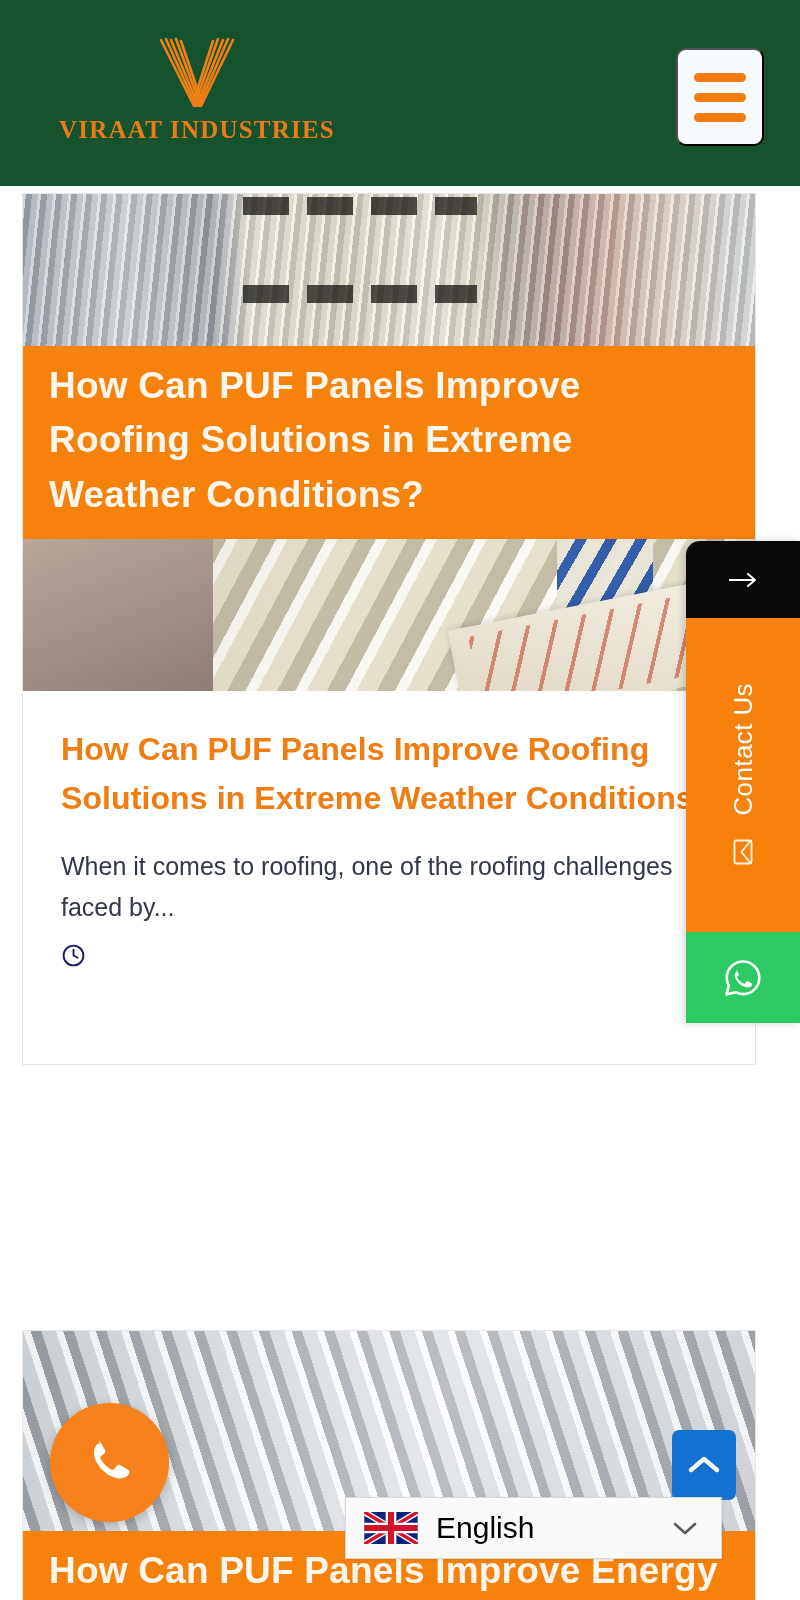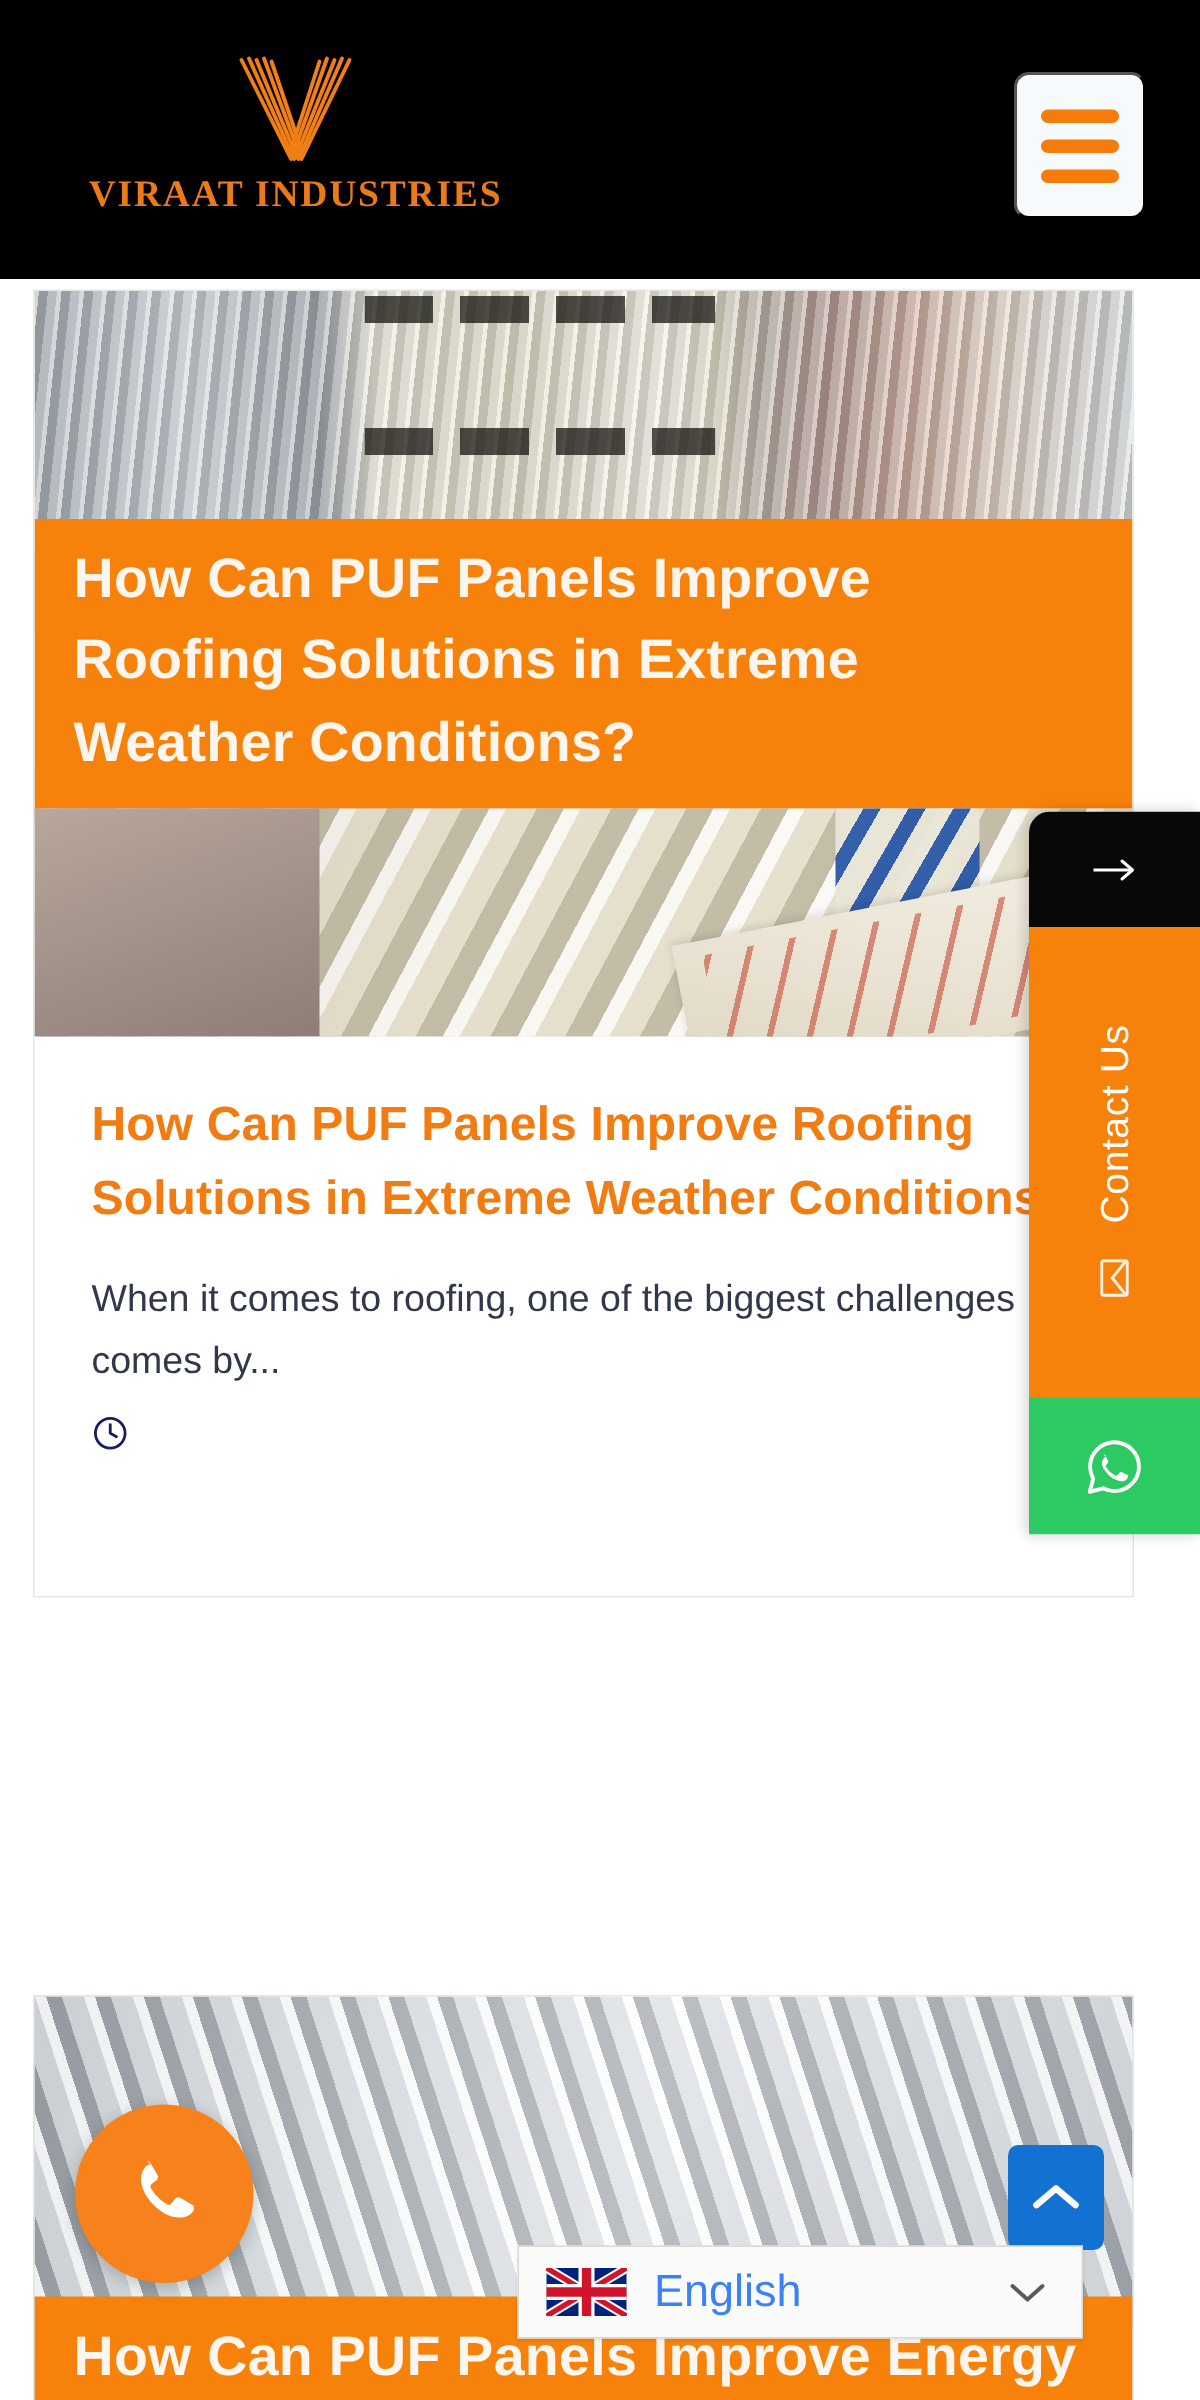--- a/index.html
+++ b/index.html
@@ -8,21 +8,21 @@
     font-family: "Liberation Sans", sans-serif;
     background: #ffffff;
     overflow: hidden;
   }
   #page { position: relative; width: 800px; height: 1600px; background: #ffffff; overflow: hidden; }
 
   
   .site-header {
     position: absolute; top: 0; left: 0;
     width: 800px; height: 186px;
-    background: #000000;
+    background: #14532d;
     display: flex; align-items: center;
   }
   .brand {
     position: absolute; left: 52px; top: 34px;
     width: 290px; display: flex; flex-direction: column;
     align-items: center;
   }
   .logo-mark { width: 96px; height: 78px; display: block; }
   .brand-name {
     margin-top: 4px;
@@ -225,21 +225,21 @@
     width: 377px; height: 62px;
     background: #fafafa;
     border: 1px solid #d8d8d8;
     display: flex; align-items: center;
     padding: 0 22px 0 18px;
     gap: 18px;
     cursor: pointer;
     box-shadow: 0 1px 3px rgba(0,0,0,.10);
   }
   .flag-uk { width: 54px; height: 32px; display: block; flex: 0 0 auto; }
-  .lang-name { flex: 1; color: #3b82f6; font-size: 30px; }
+  .lang-name { flex: 1; color: #000000; font-size: 30px; }
   .chev-down { width: 28px; height: 18px; display: block; }
 </style>
 </head>
 <body>
 
 <div id="page">
 
   <header class="site-header">
     <a class="brand">
       <svg class="logo-mark" viewBox="0 0 96 78">
@@ -274,21 +274,21 @@
       <div class="media-band">How Can PUF Panels Improve Roofing Solutions in Extreme Weather Conditions?</div>
       <div class="photo photo-b" style="top:345px;height:152px;">
         <div class="photo-floor"></div>
         <div class="blue-edge"></div>
         <div class="wrapper-sheet"></div>
       </div>
     </div>
 
     <div class="card-body">
       <h2 class="post-title">How Can PUF Panels Improve Roofing Solutions in Extreme Weather Conditions?</h2>
-      <p class="post-excerpt">When it comes to roofing, one of the biggest challenges comes by...</p>
+      <p class="post-excerpt">When it comes to roofing, one of the roofing challenges faced by...</p>
       <div class="post-meta">
         <svg class="clock-icon" viewBox="0 0 24 24">
           <circle cx="12" cy="12" r="9.5" fill="none" stroke="#1b1b63" stroke-width="1.8"></circle>
           <path d="M12 6.5 V12 L16 14.2" fill="none" stroke="#1b1b63" stroke-width="1.8" stroke-linecap="round"></path>
         </svg>
       </div>
     </div>
   </article>
 
   <article class="card" id="card-2">

